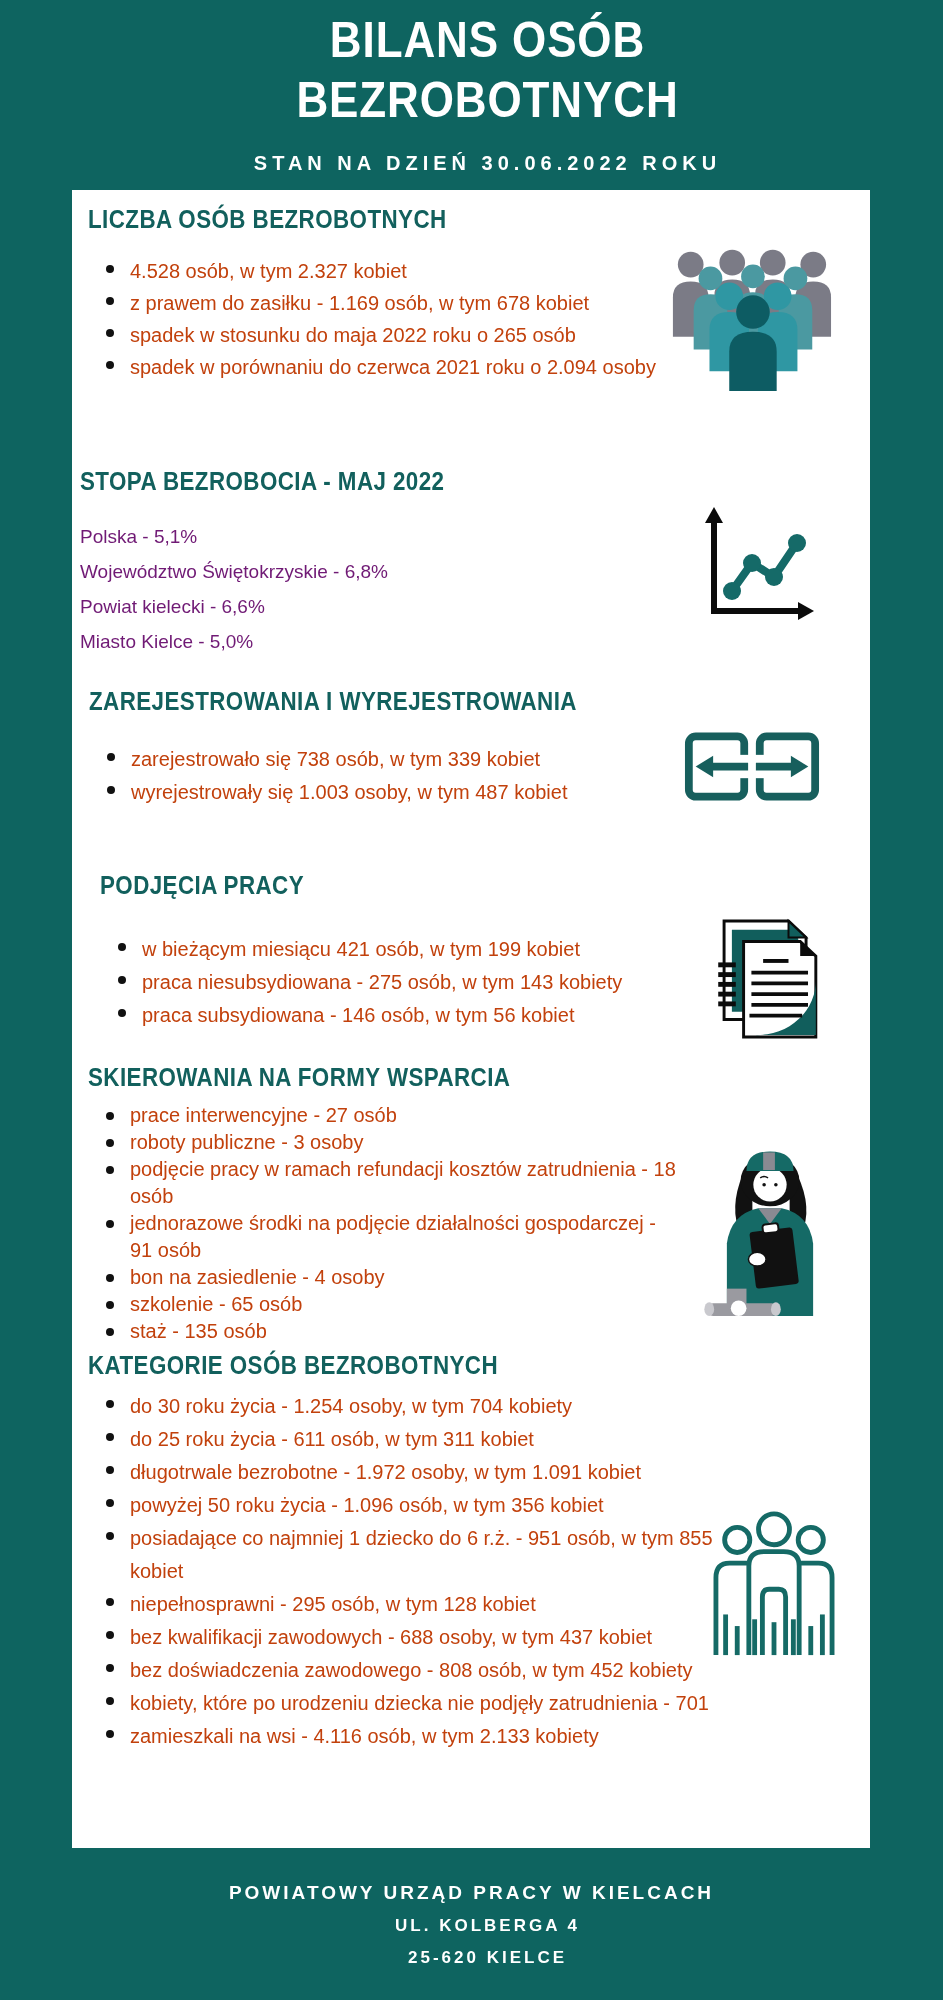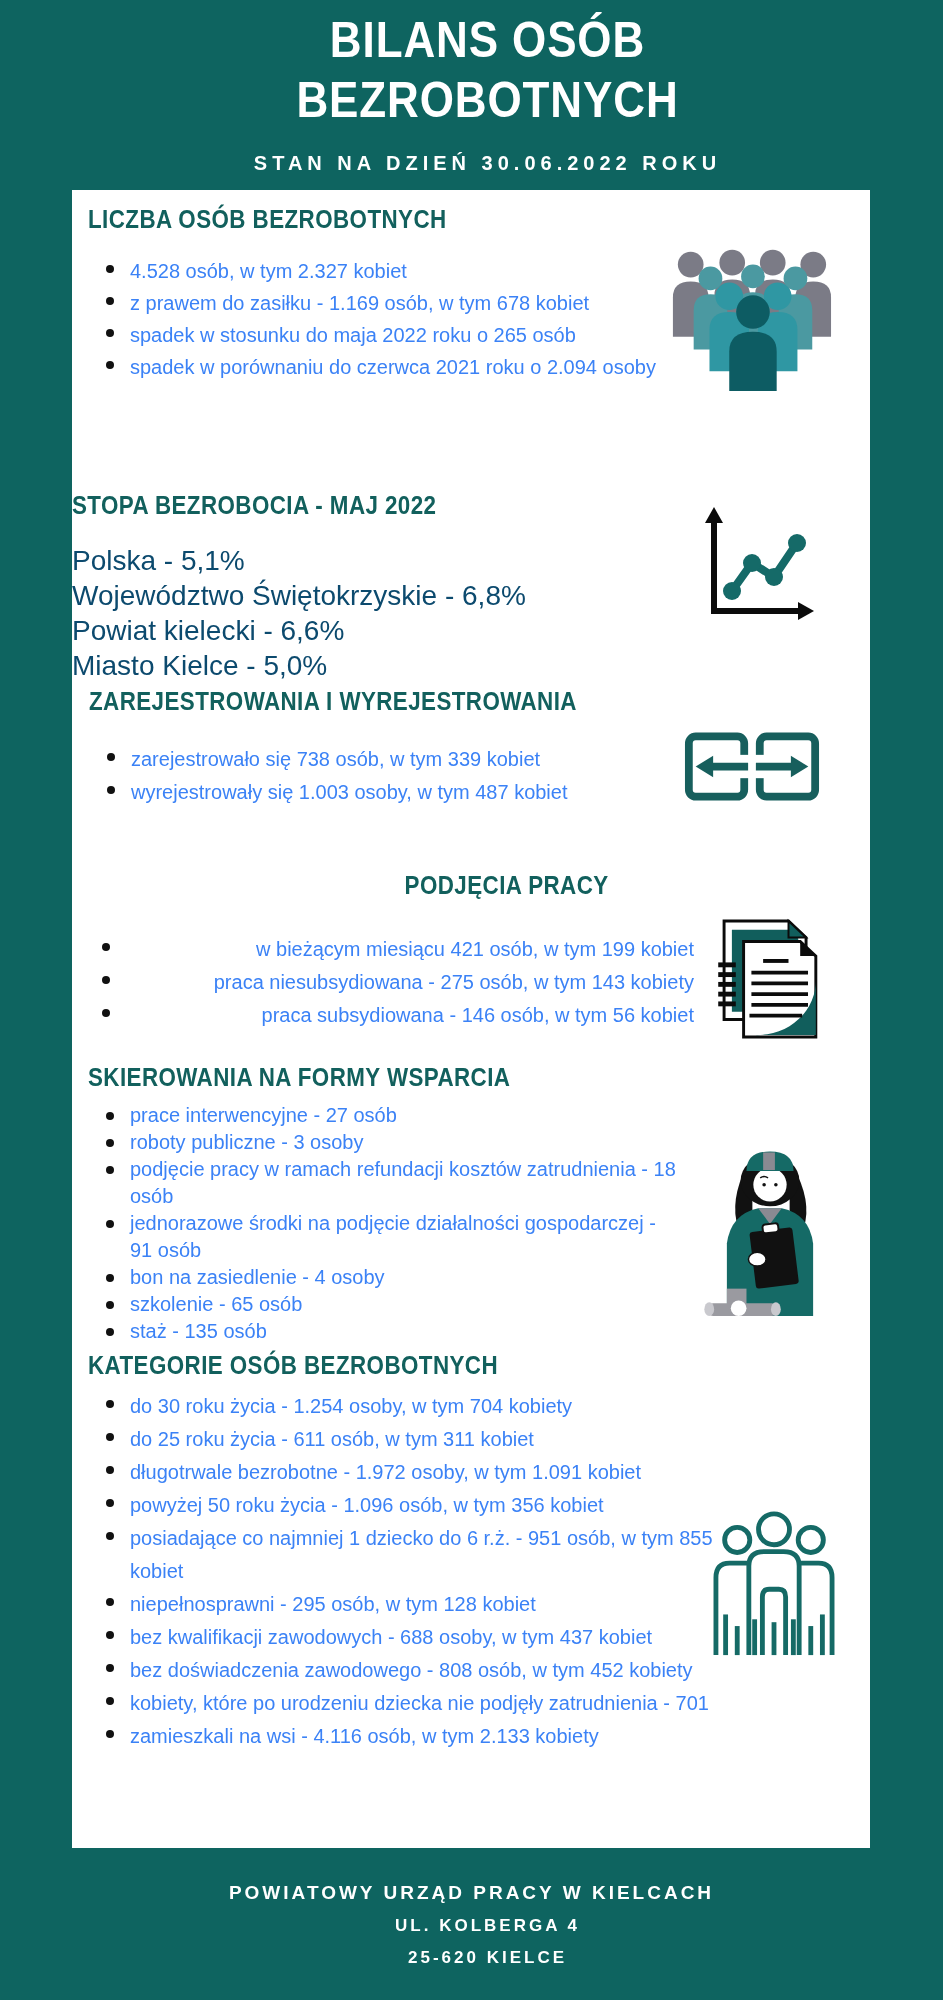--- a/index.html
+++ b/index.html
@@ -29,36 +29,36 @@
     position:absolute; left:72px; top:190px; width:798px; height:1658px;
     background:#ffffff;
   }
 
   .section { position:absolute; }
   .section h2 {
     margin:0; font-size:26px; font-weight:700; color:#12605d;
     transform:scaleX(0.86); transform-origin:0 50%;
     white-space:nowrap; letter-spacing:0.5px;
   }
-  .section ul { list-style:none; margin:0; padding:0; color:#3b82f6; }
+  .section ul { list-style:none; margin:0; padding:0; color:#c2410c; }
   .section ul li { position:relative; padding-left:42px; font-size:20px; }
   .section ul li::before {
     content:""; position:absolute; left:18px; top:0.52em;
     width:8px; height:8px; border-radius:50%; background:#111;
   }
-  .plainlines div { font-size:28px; color:#0c4a6e; }
+  .plainlines div { font-size:19px; color:#701a75; }
 
   
   #sec-0 { left:16px; top:14px;  width:600px; }
   #sec-0 ul { margin-top:20px; } #sec-0 li { line-height:32px; }
-  #sec-1 { left:0; top:276px; width:600px;margin-top:24px; }
+  #sec-1 { left:8px; top:276px; width:600px; }
   #sec-1 .plainlines { margin-top:22px; } #sec-1 .plainlines div { line-height:35px; }
   #sec-2 { left:17px; top:496px; width:610px; }
   #sec-2 ul { margin-top:26px; } #sec-2 li { line-height:33px; }
-  #sec-3 { left:12px; top:680px; width:610px;text-align:right; }
+  #sec-3 { left:28px; top:680px; width:610px; }
   #sec-3 ul { margin-top:32px; } #sec-3 li { line-height:33px; }
   #sec-4 { left:16px; top:872px; width:590px; }
   #sec-4 ul { margin-top:9px; } #sec-4 li { line-height:27px; }
   #sec-5 { left:16px; top:1160px; width:648px; }
   #sec-5 ul { margin-top:9px; } #sec-5 li { line-height:33px; }
 
   
   .icon-box { position:absolute; }
   #icon-crowd   { left:594px; top:52px;   width:168px; height:150px; }
   #icon-chart   { left:622px; top:315px;  width:122px; height:122px; }

